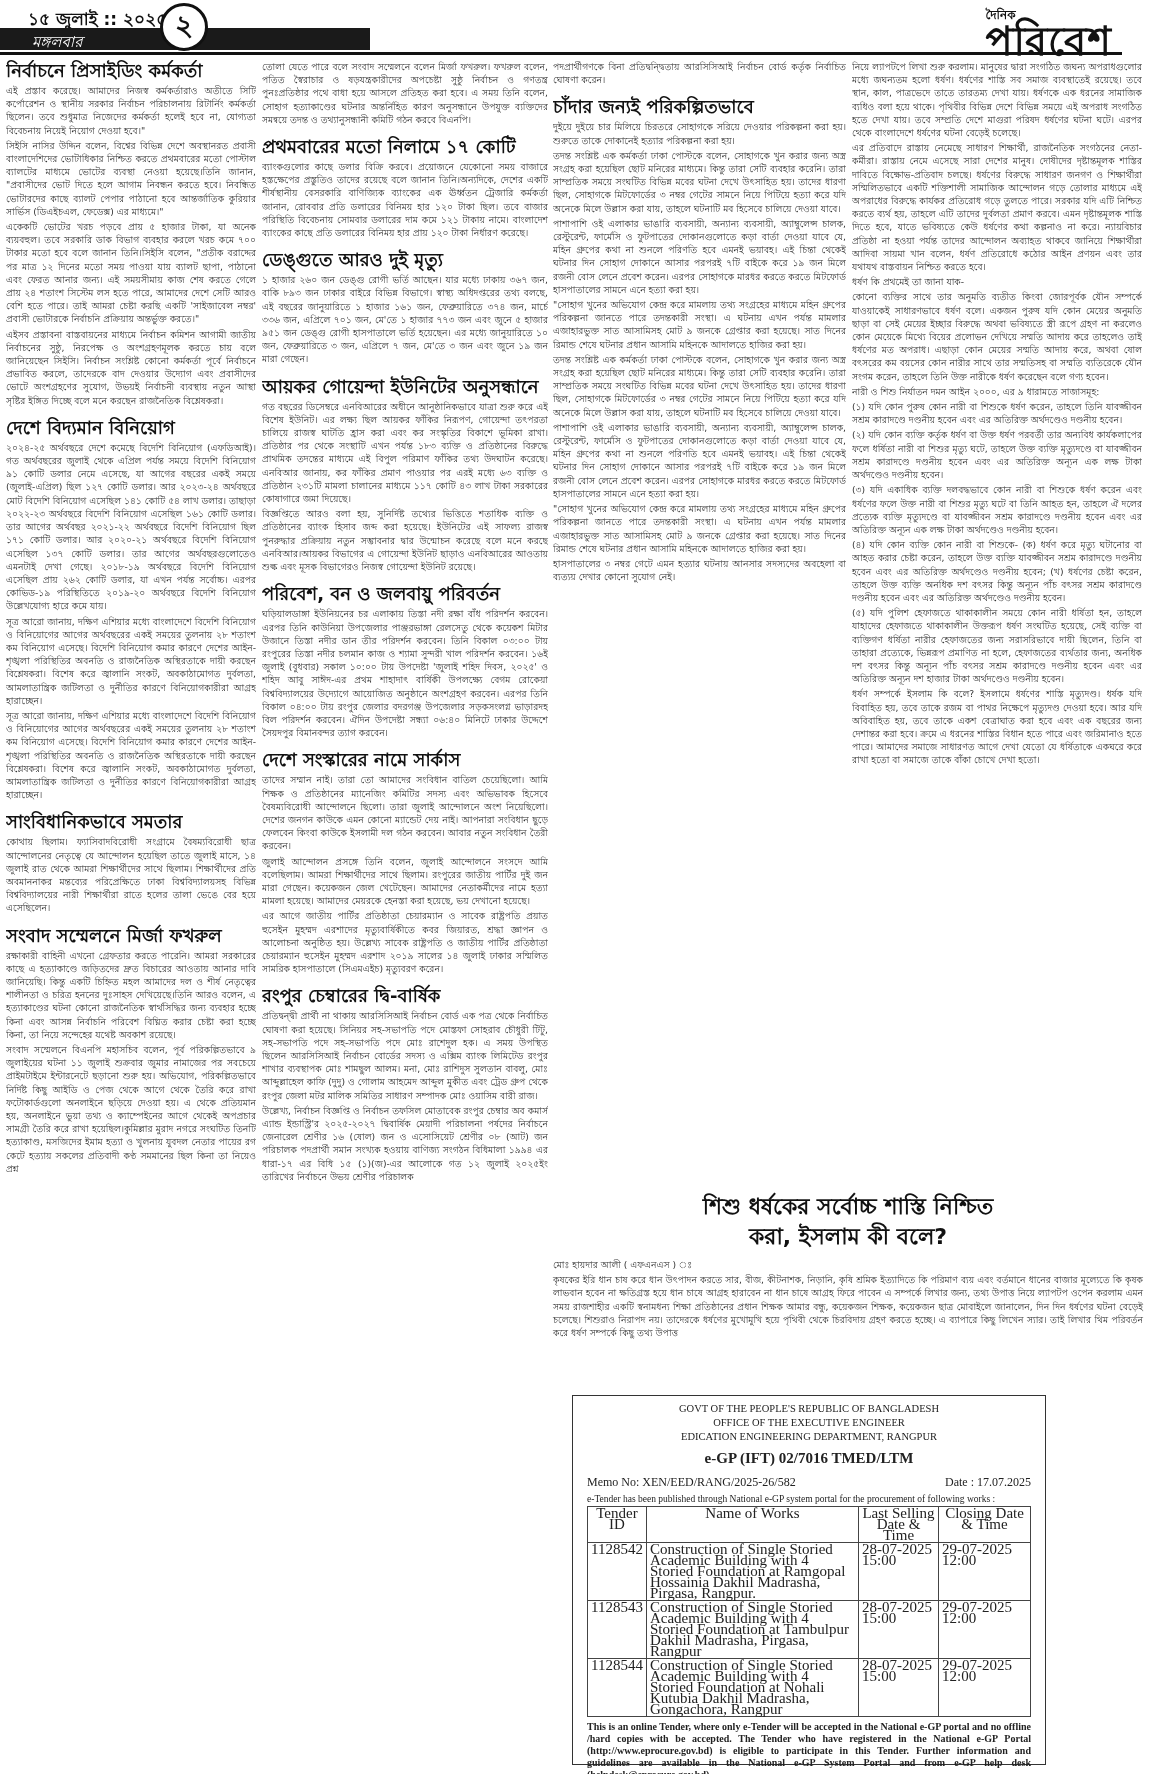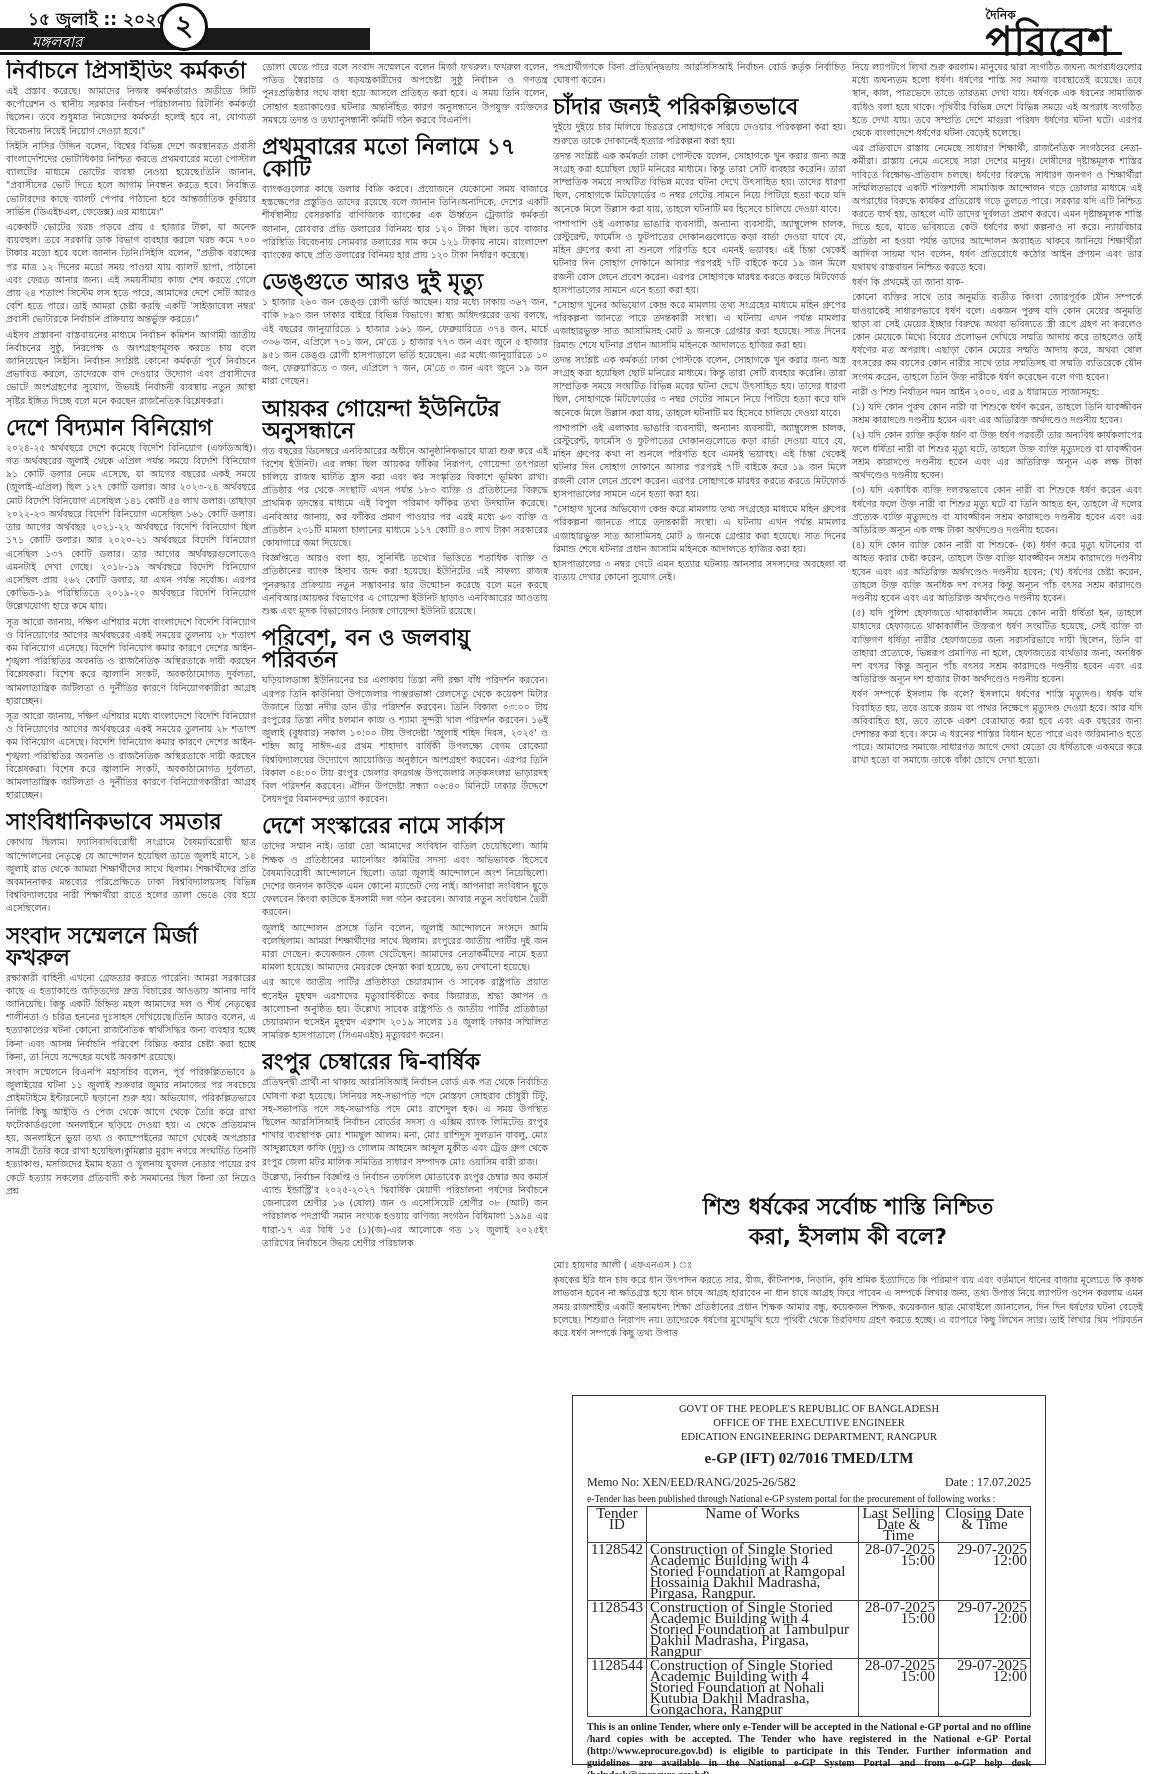--- a/index.html
+++ b/index.html
@@ -12,38 +12,38 @@
   .masthead { position: absolute; right: 38px; top: 6px; text-align: right; }
   .masthead-small { font-size: 12px; font-weight: bold; color: #111; position: absolute; left: 0; top: 0; }
   .masthead-big { font-size: 40px; font-weight: bold; color: #111; letter-spacing: 1px; margin-top: 4px; font-family: "DejaVu Serif", serif; }
   .rule { position: absolute; left: 0; top: 52px; width: 1122px; height: 3px; background: #111; }
 
   .col { position: absolute; top: 60px; font-size: 9.2px; line-height: 13.2px; color: #333; text-align: justify; overflow: hidden; }
   .c1 { left: 6px; width: 250px; height: 1710px; }
   .c2 { left: 262px; width: 286px; height: 1710px; }
   .c3 { left: 553px; width: 293px; height: 1150px; }
   .c4 { left: 852px; width: 290px; height: 1290px; }
-  h2.hl { font-size: 22px; line-height: 22px; color: #111; font-weight: bold; margin: 10px 0 2px; text-align: left; }
+  h2.hl { font-size: 18px; line-height: 22px; color: #111; font-weight: bold; margin: 10px 0 2px; text-align: left; }
   h2.hl:first-child { margin-top: 0; }
   p { margin-bottom: 2px; text-indent: 0; }
 
   .feature { position: absolute; left: 553px; top: 1160px; width: 590px; height: 200px; margin-top: 32px; }
   .feature-title { text-align: center; font-size: 22px; line-height: 30px; font-weight: bold; color: #111; margin-bottom: 6px; }
   .feature-cols { display: flex; gap: 12px; font-size: 9.2px; line-height: 13.2px; color: #333; text-align: justify; }
   .feature-cols > div { flex: 1; }
 
   .tender { position: absolute; left: 572px; top: 1395px; width: 474px; height: 370px; border: 1.5px solid #333; padding: 6px 14px; font-family: "Liberation Serif", serif; color: #222; }
   .t-head { text-align: center; font-size: 10.5px; line-height: 14px; }
   .t-ref { text-align: center; font-size: 15px; font-weight: bold; margin: 6px 0 8px; }
   .t-memo { display: flex; justify-content: space-between; font-size: 12px; }
   .t-intro { font-size: 9.5px; line-height: 12px; margin-top: 3px; text-align: justify; }
   table.t-table { width: 100%; border-collapse: collapse; font-size: 15px; line-height: 11px; margin-top: 1px; }
   table.t-table th, table.t-table td { border: 1px solid #444; padding: 1px 3px; vertical-align: top; font-weight: normal; }
   table.t-table th { text-align: center; }
-  table.t-table td.ctr { text-align: right; }
+  table.t-table td.ctr { text-align: left; }
   .t-foot { font-size: 10px; line-height: 12px; text-align: justify; margin-top: 4px; font-weight: bold; }
   .t-sign { display: flex; justify-content: space-between; align-items: flex-end; font-size: 9.5px; line-height: 12px; margin-top: 6px; }
   .t-sign-block { text-align: center; margin-right: 40px; }
 </style>
 </head>
 <body>
 
 <div class="header">
   <div class="date-line">১৫ জুলাই :: ২০২৫ইং</div>
   <div class="day-bar"></div>

